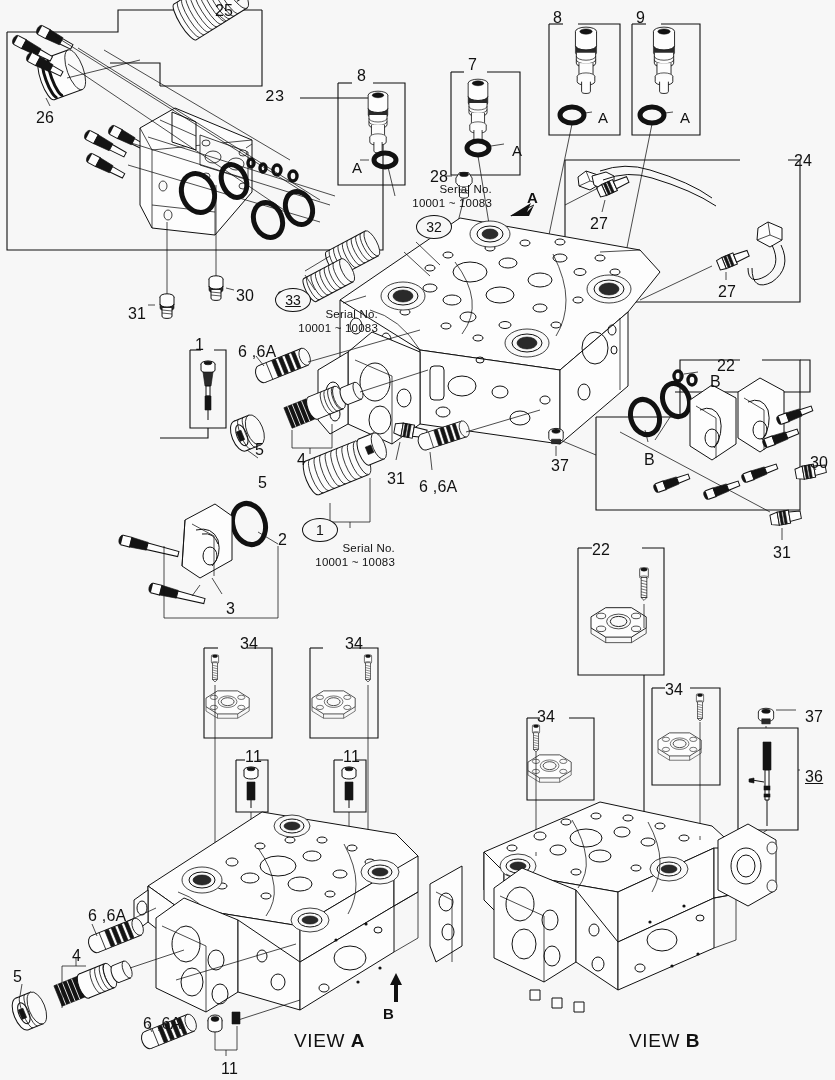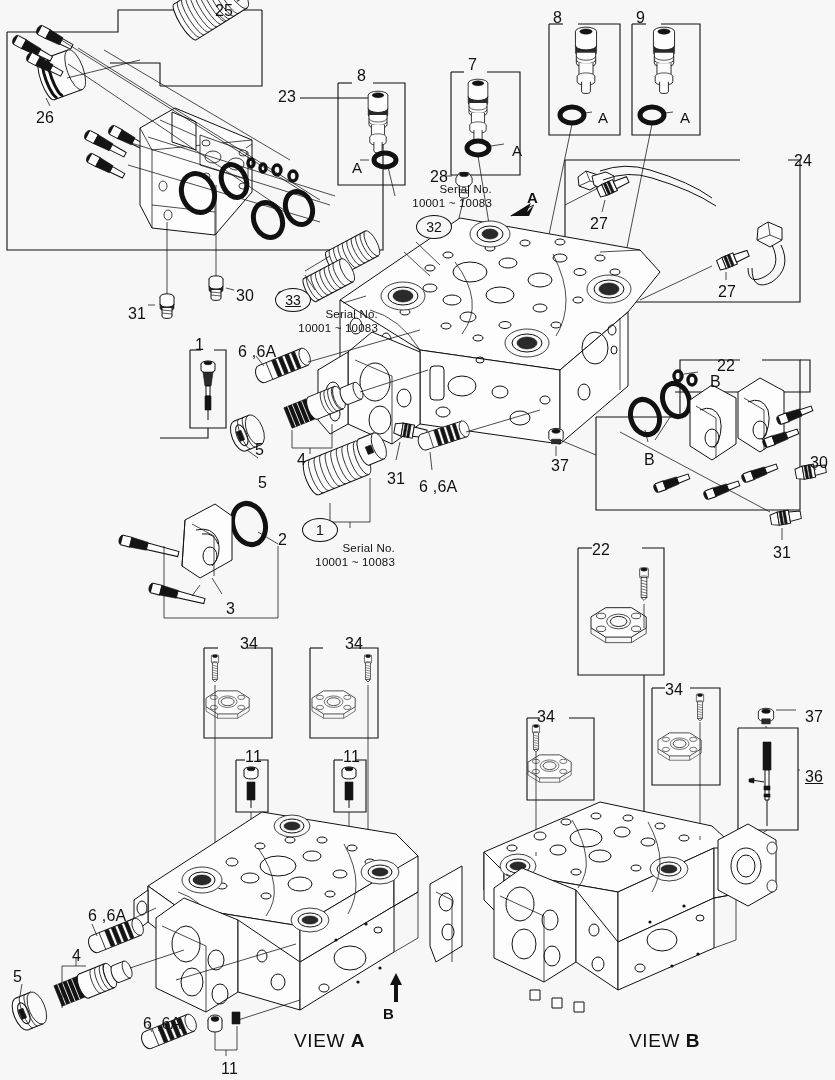--- a/index.html
+++ b/index.html
@@ -1040,21 +1040,21 @@
     </g>
     <line class="sl" x1="644" y1="852" x2="644" y2="852"></line>
     <line class="sl" x1="700" y1="836" x2="700" y2="840"></line>
     <line class="sl" x1="536" y1="852" x2="536" y2="856"></line>
 
   </svg>
 
   <div id="callout-layer">
       <div class="lbl num" style="left: 215px; top: 3px;">25</div>
       <div class="lbl num" style="left: 36px; top: 110px;">26</div>
-      <div class="lbl num" style="left: 278px; top: 89px;">23</div>
+      <div class="lbl num" style="left: 265px; top: 89px; font-family: Liberation Mono, monospace;">23</div>
       <div class="lbl num" style="left: 357px; top: 68px;">8</div>
       <div class="lbl num" style="left: 468px; top: 57px;">7</div>
       <div class="lbl num" style="left: 553px; top: 10px;">8</div>
       <div class="lbl num" style="left: 636px; top: 10px;">9</div>
       <div class="lbl num" style="left: 762px; top: 153px; margin-left: 32px;">24</div>
       <div class="lbl num" style="left: 430px; top: 169px;">28</div>
       <div class="lbl num" style="left: 590px; top: 216px;">27</div>
       <div class="lbl num" style="left: 718px; top: 284px;">27</div>
       <div class="lbl num" style="left: 277px; top: 270px; margin-top: 20px;">21</div>
       <div class="lbl num" style="left: 236px; top: 288px;">30</div>

